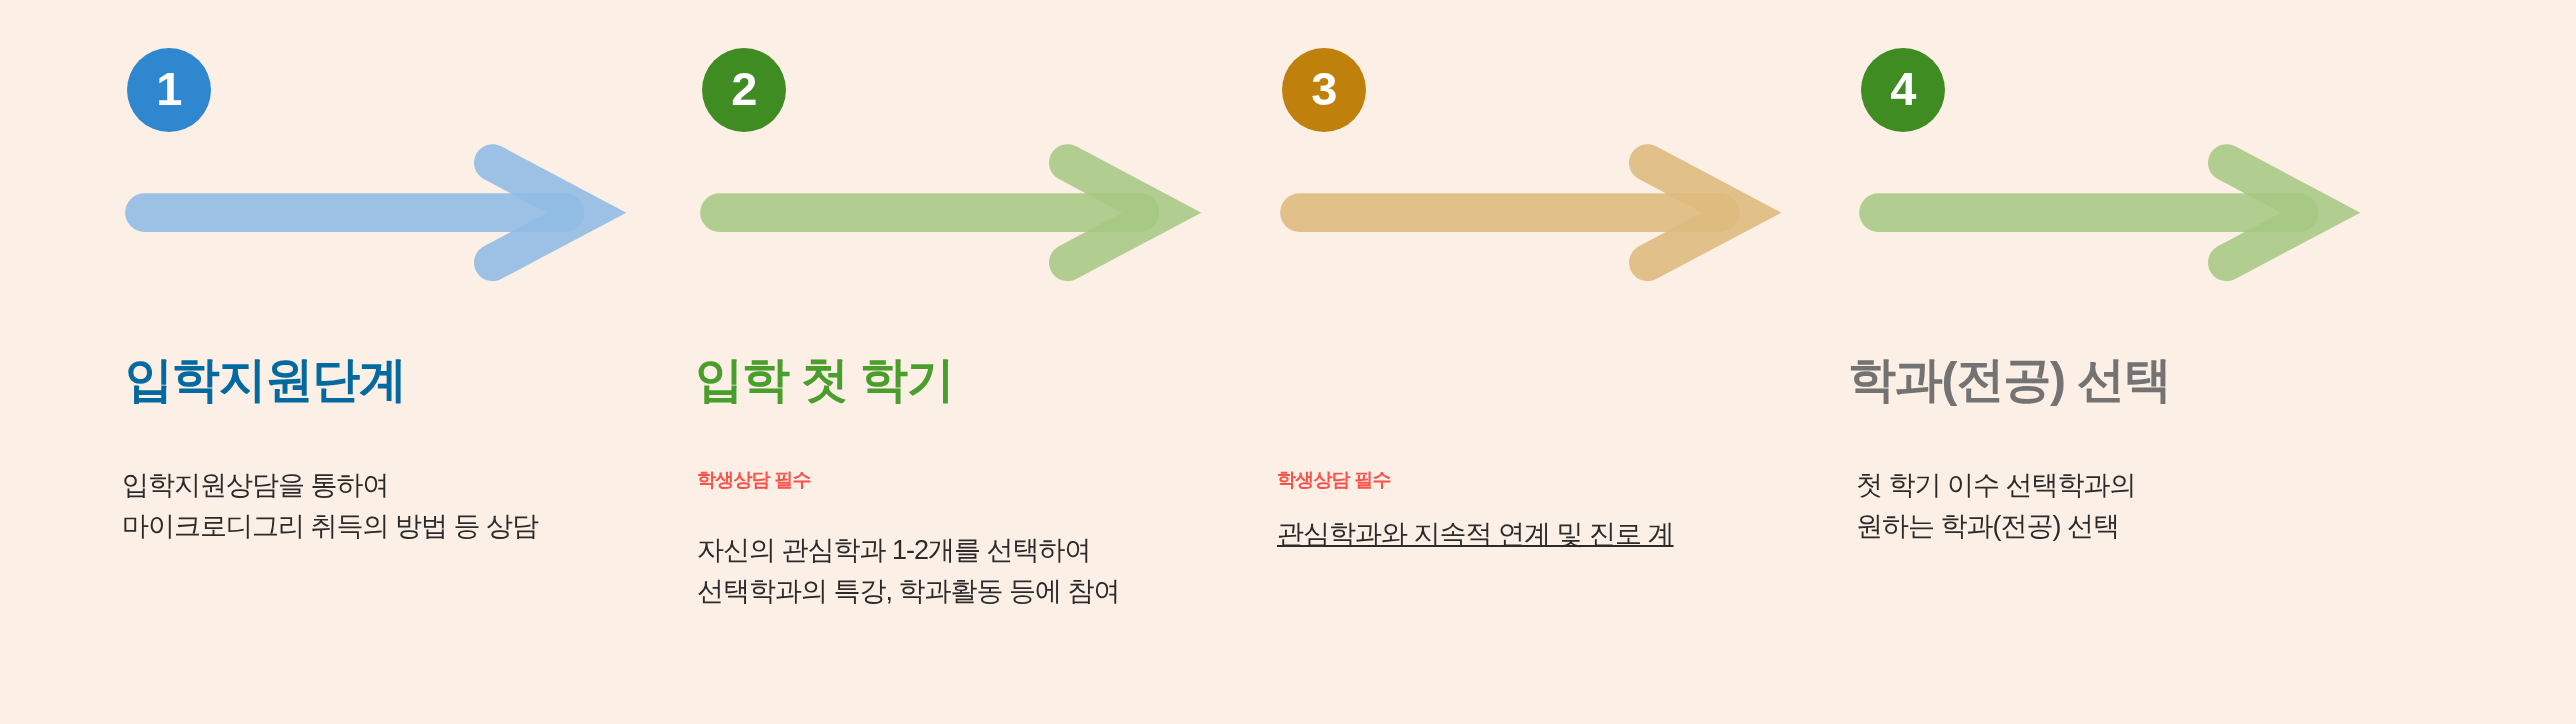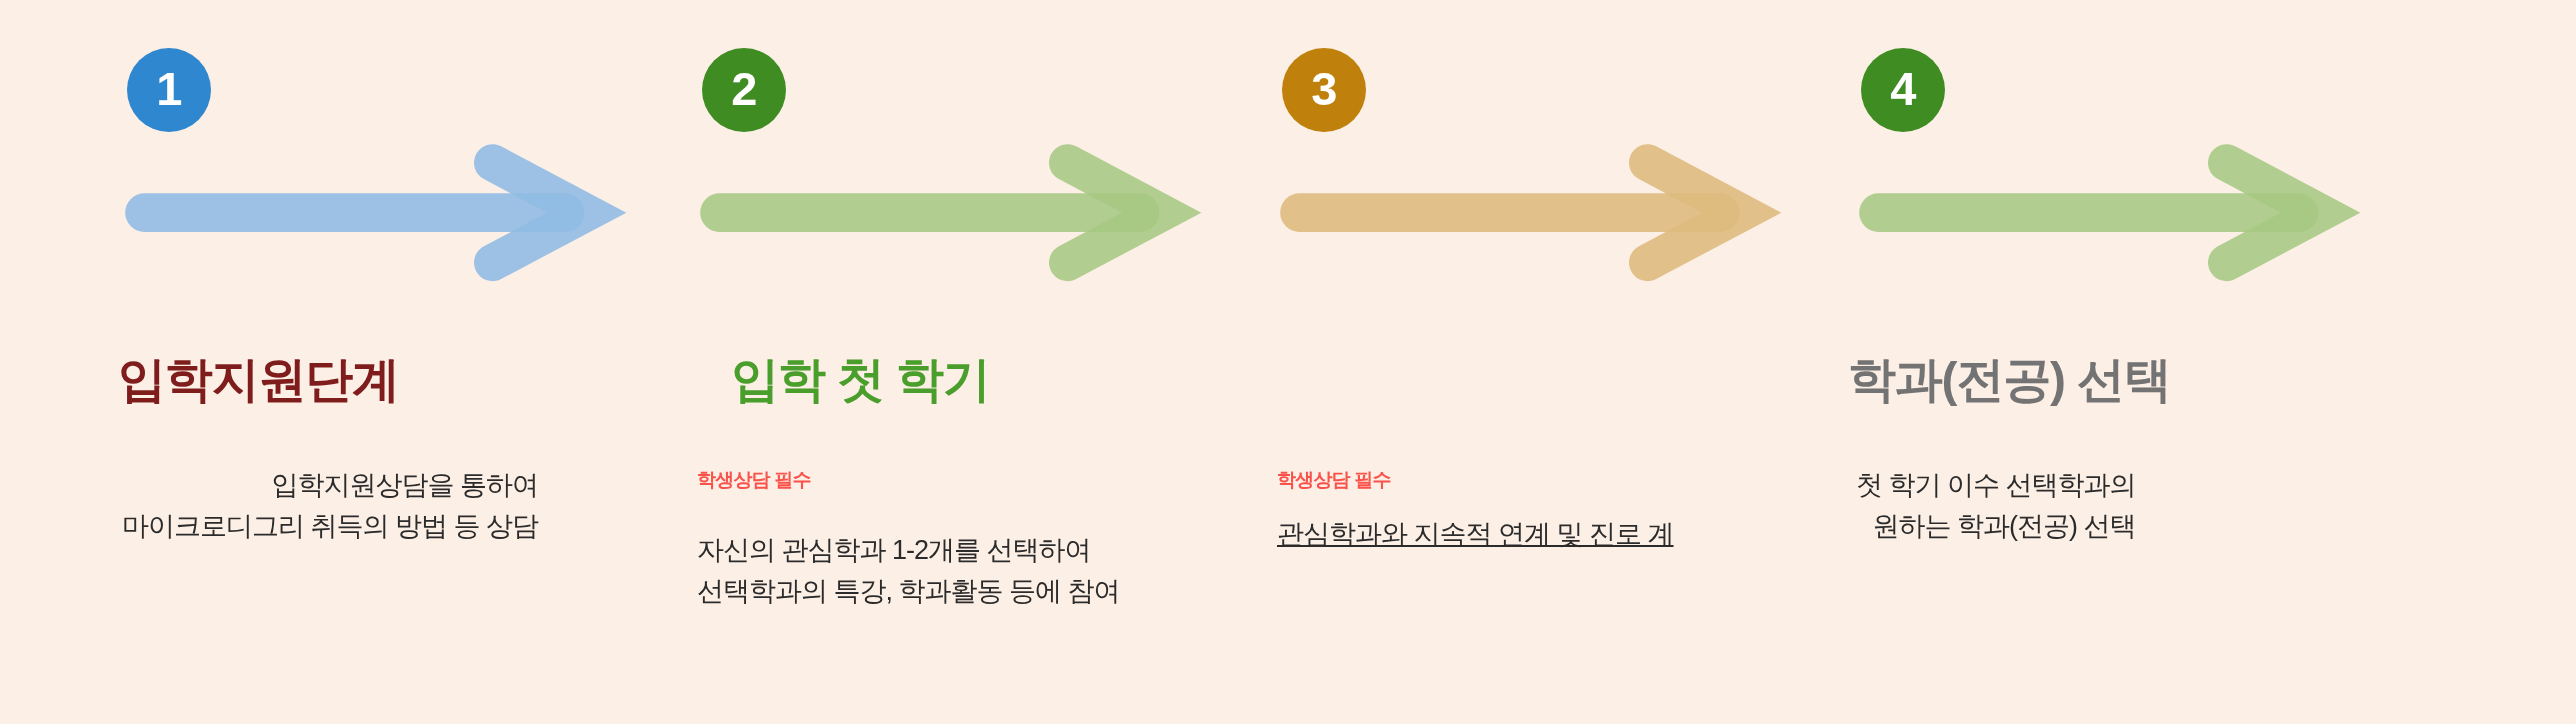--- a/index.html
+++ b/index.html
@@ -88,57 +88,57 @@
     position: absolute;
     left: 1.6px;
     font-size: 27px;
     font-weight: normal;
     color: #2b2b2b;
     letter-spacing: -1px;
     line-height: 1.52;
     white-space: pre-line;
   }
   .step-body.with-note { top: 514px; }
-  .step-body.no-note   { top: 465px; text-align: right; }
+  .step-body.no-note   { top: 465px; }
 </style>
 </head>
 <body style="background: rgb(252, 239, 230);">
 
 <div id="stepper" style="background: rgb(252, 239, 230);">
 
   <div class="step" style="left:101px;">
     <div class="badge" style="background: rgb(47, 135, 207);">
       <span class="badge-number" style="color: rgb(255, 255, 255);">1</span>
     </div>
     <div class="arrow">
       <svg width="572" height="145" viewBox="0 0 710 180" xmlns="http://www.w3.org/2000/svg">
         <g class="arrow-paint-1">
           <rect x="30" y="60" width="570" height="48" rx="24" ry="24" fill="#8fbbe4" fill-opacity="0.88"></rect>
           <path d="M486 22 L603 84 L486 146" fill="none" stroke-width="46" stroke-linecap="round" stroke-linejoin="miter" stroke="#8fbbe4" stroke-opacity="0.88"></path>
         </g>
       </svg>
     </div>
-    <div class="step-title" style="left: 17px; color: #7f1d1d;">입학지원단계</div>
+    <div class="step-title" style="left: 24px; color: #0369a1;">입학지원단계</div>
     <div class="step-body no-note" style="left: 21px; color: rgb(43, 43, 43);">입학지원상담을 통하여
 마이크로디그리 취득의 방법 등 상담</div>
   </div>
 
   <div class="step" style="left:676px;">
     <div class="badge" style="background: rgb(62, 140, 34);">
       <span class="badge-number" style="color: rgb(255, 255, 255);">2</span>
     </div>
     <div class="arrow">
       <svg width="572" height="145" viewBox="0 0 710 180" xmlns="http://www.w3.org/2000/svg">
         <g class="arrow-paint-2">
           <rect x="30" y="60" width="570" height="48" rx="24" ry="24" fill="#a6c883" fill-opacity="0.88"></rect>
           <path d="M486 22 L603 84 L486 146" fill="none" stroke-width="46" stroke-linecap="round" stroke-linejoin="miter" stroke="#a6c883" stroke-opacity="0.88"></path>
         </g>
       </svg>
     </div>
-    <div class="step-title" style="left: 19.3px; color: rgb(74, 158, 43); margin-left: 36px;">입학 첫 학기</div>
+    <div class="step-title" style="left: 19.3px; color: rgb(74, 158, 43);">입학 첫 학기</div>
     <div class="step-note" style="left: 21px; color: rgb(249, 82, 75);">학생상담 필수</div>
     <div class="step-body with-note" style="left: 21px; color: rgb(43, 43, 43); margin-top: 16px;">자신의 관심학과 1-2개를 선택하여
 선택학과의 특강, 학과활동 등에 참여</div>
   </div>
 
   <div class="step" style="left:1256px;">
     <div class="badge" style="background: rgb(191, 128, 12);">
       <span class="badge-number" style="color: rgb(255, 255, 255);">3</span>
     </div>
     <div class="arrow">

